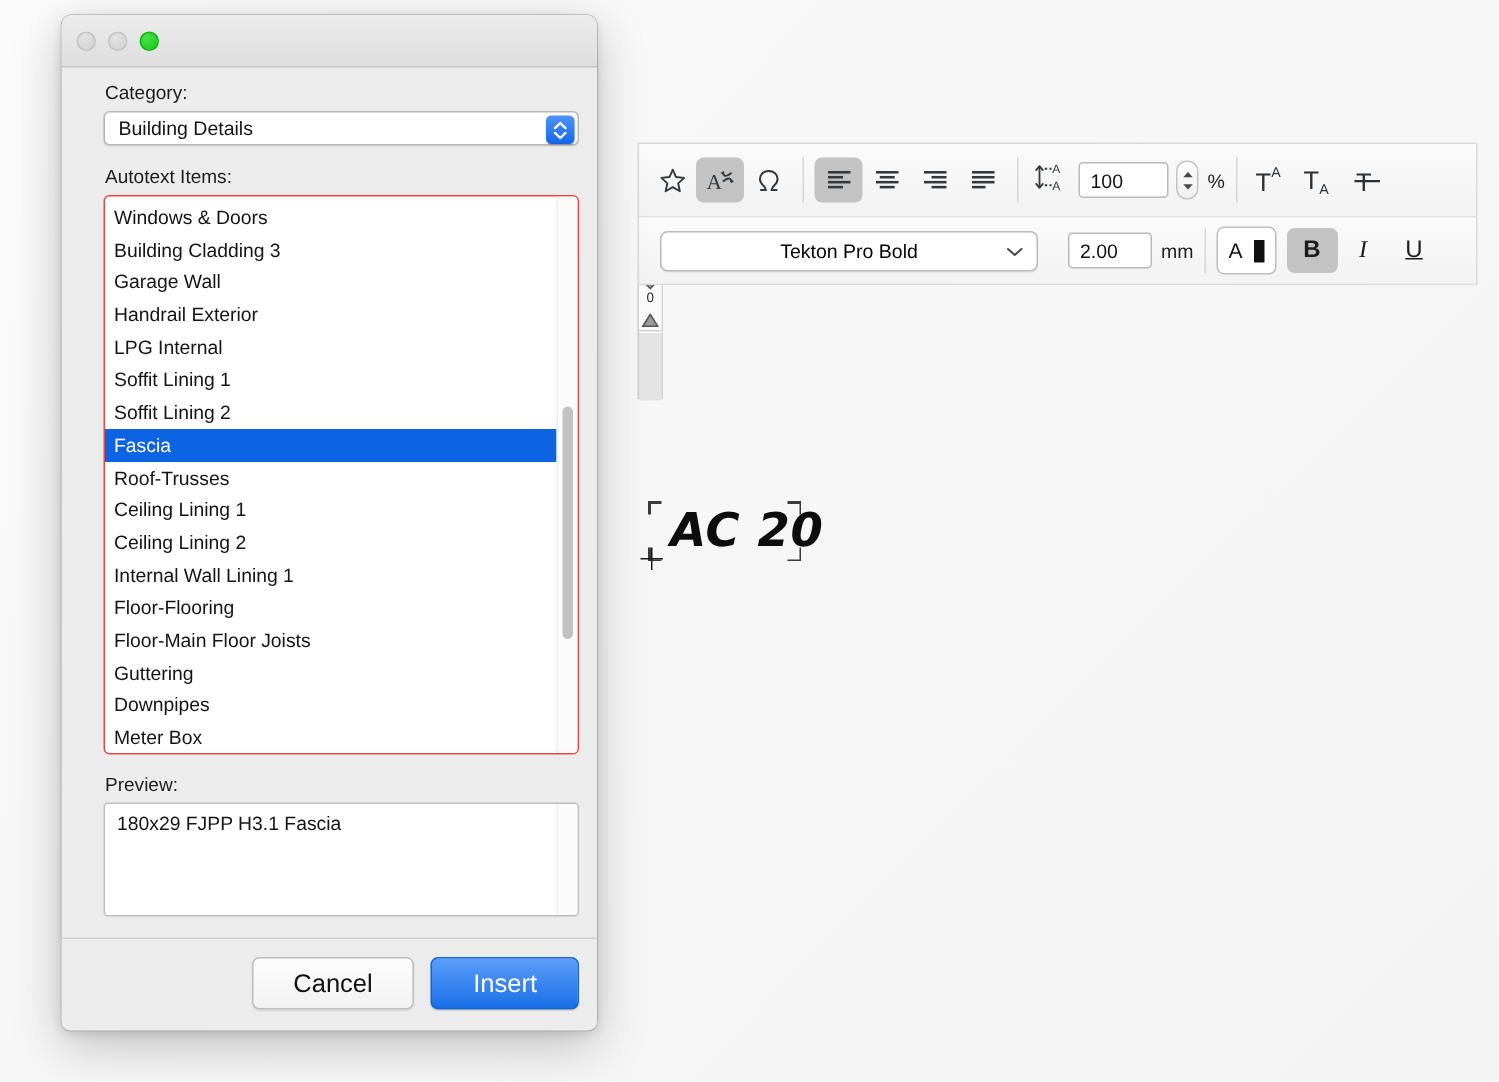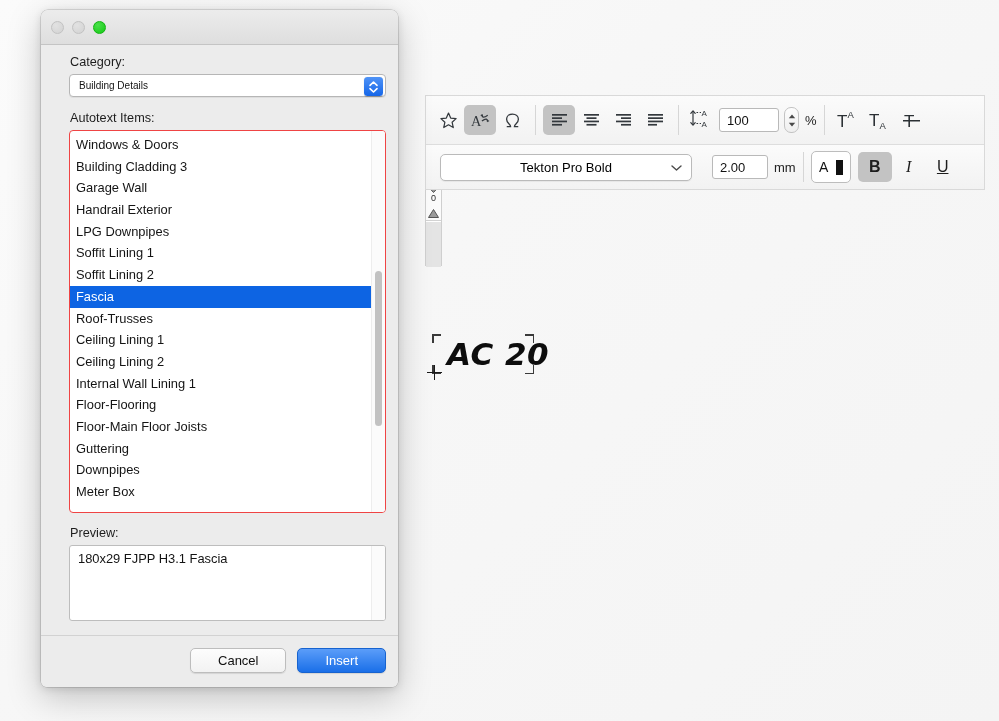--- a/index.html
+++ b/index.html
@@ -97,21 +97,21 @@
   .popup {
     position: relative;
     height: 23px;
     background: #ffffff;
     border: 1px solid #b6b6b6;
     border-radius: 4px;
     box-shadow: 0 1px 0.5px rgba(0,0,0,.06);
     display: flex;
     align-items: center;
     padding: 0 30px 0 9px;
-    font-size: 10px;
+    font-size: 13px;
     color: #131313;
     box-sizing: border-box;
   }
   .popup-stepper {
     position: absolute;
     right: 2px;
     top: 2px;
     width: 19px;
     height: 19px;
     border-radius: 3.5px;
@@ -201,24 +201,24 @@
     flex: 0 0 auto;
     border-top: 1px solid #d2d2d2;
     margin-top: 14px;
     padding: 12px 12px 14px 12px;
     display: flex;
     justify-content: flex-end;
     gap: 11px;
     background: #ececec;
   }
   .btn {
-    height: 25px;
+    height: 35px;
     min-width: 84px;
     border-radius: 5px;
-    font-size: 13px;
+    font-size: 17px;
     display: flex;
     align-items: center;
     justify-content: center;
     box-sizing: border-box;
     padding: 0 27px;
     box-shadow: 0 1px 1px rgba(0,0,0,.10);
   }
   .btn-default {
     background: linear-gradient(#fdfdfd, #f2f2f2);
     border: 1px solid #bdbdbd;
@@ -659,21 +659,21 @@
     <div class="spacer-12"></div>
 
     <div class="field-label">Autotext Items:</div>
 
     <div class="listbox">
       <div class="list-scroll" id="list-scroll">
           <div class="list-item"><span>Windows &amp; Doors</span></div>
           <div class="list-item"><span>Building Cladding 3</span></div>
           <div class="list-item"><span>Garage Wall</span></div>
           <div class="list-item"><span>Handrail Exterior</span></div>
-          <div class="list-item"><span>LPG Downpipes</span></div>
+          <div class="list-item"><span>LPG Internal</span></div>
           <div class="list-item"><span>Soffit Lining 1</span></div>
           <div class="list-item"><span>Soffit Lining 2</span></div>
           <div class="list-item selected"><span>Fascia</span></div>
           <div class="list-item"><span>Roof-Trusses</span></div>
           <div class="list-item"><span>Ceiling Lining 1</span></div>
           <div class="list-item"><span>Ceiling Lining 2</span></div>
           <div class="list-item"><span>Internal Wall Lining 1</span></div>
           <div class="list-item"><span>Floor-Flooring</span></div>
           <div class="list-item"><span>Floor-Main Floor Joists</span></div>
           <div class="list-item"><span>Guttering</span></div>

